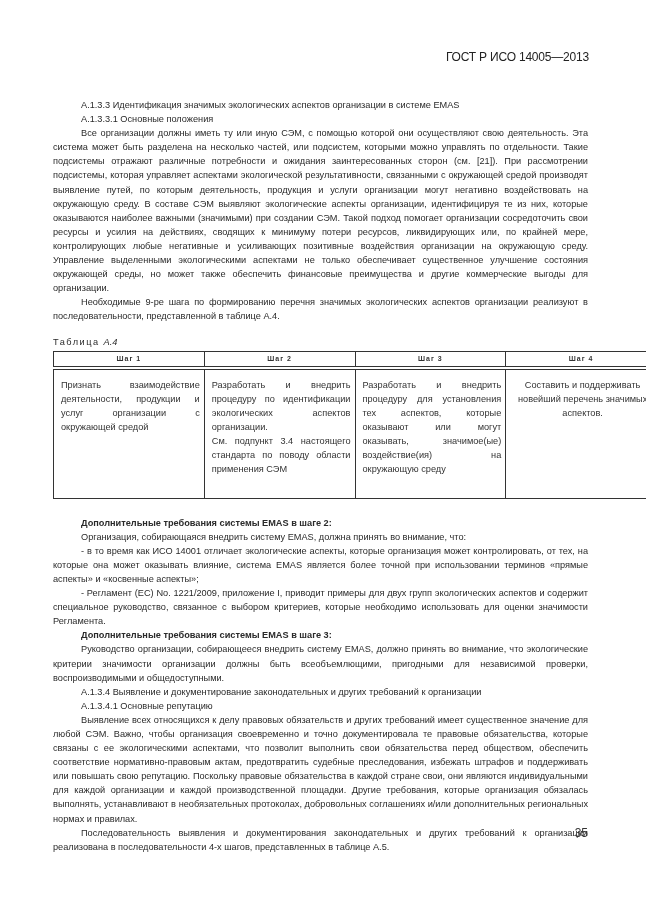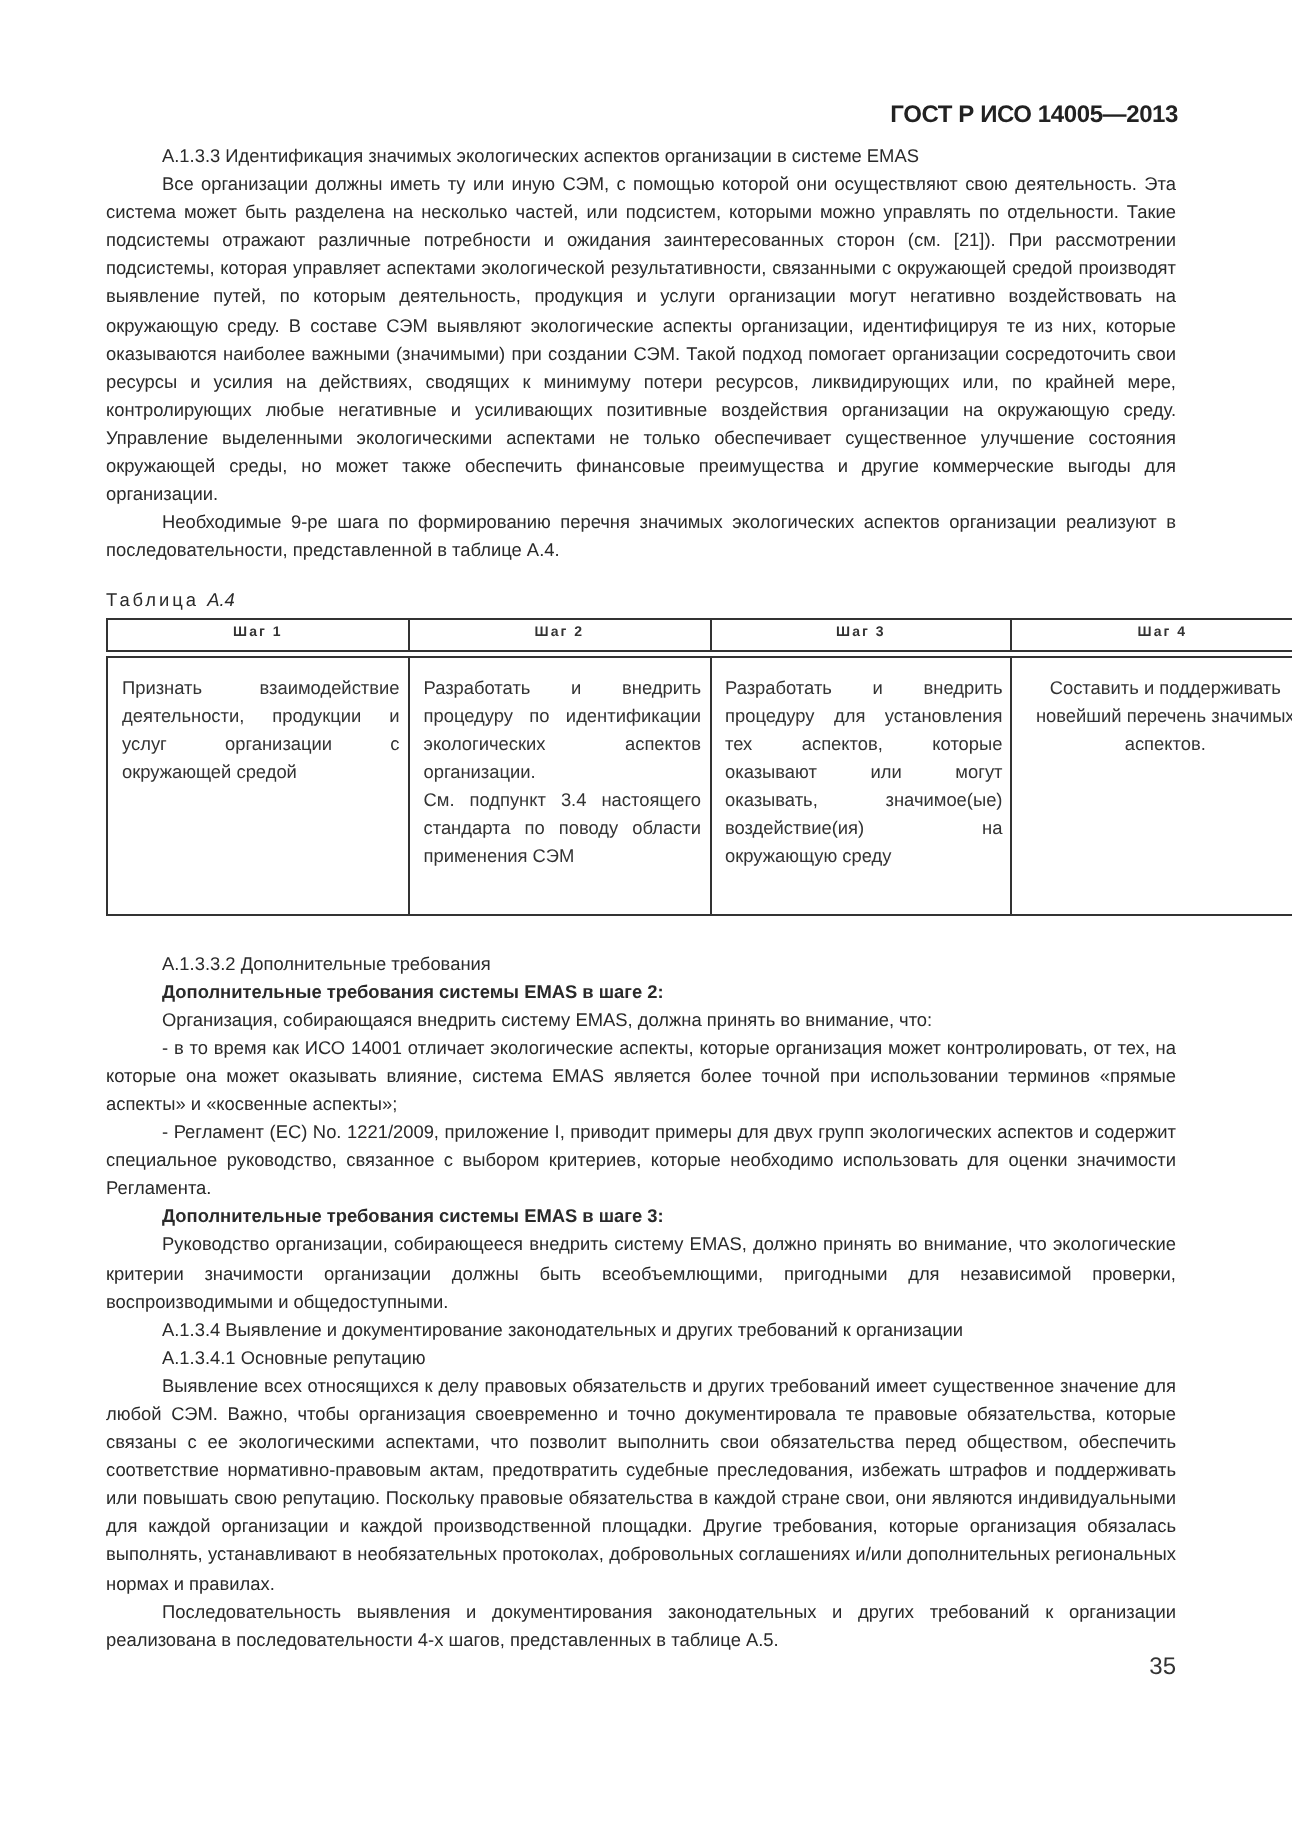--- a/index.html
+++ b/index.html
@@ -1,19 +1,19 @@
 <!DOCTYPE html>
 <html><head>
 <meta charset="utf-8">
 <style>
   html, body { margin: 0; padding: 0; background: #ffffff; }
   body { width: 646px; height: 913px; position: relative; overflow: hidden;
          font-family: "Liberation Sans", sans-serif; color: #2a2a2a; }
-  .header { position: absolute; top: 50px; right: 57px; font-size: 12px; font-weight: bold; color: #222; letter-spacing: -0.2px; }
-  .content { position: absolute; left: 53px; top: 71px; width: 535px; font-size: 9.2px; line-height: 14.1px; }
+  .header { position: absolute; top: 50px; right: 57px; font-size: 12px; font-weight: normal; color: #222; letter-spacing: -0.2px; }
+  .content { position: absolute; left: 53px; top: 98px; width: 535px; font-size: 9.2px; line-height: 14.1px; }
   .p { margin: 0; text-align: justify; text-indent: 28px; }
   .p.noj { text-align: left; }
   .b { font-weight: bold; }
   .table-caption { margin-top: 11px; letter-spacing: 1.5px; font-size: 9.2px; line-height: 14px; }
   .table-caption .num { letter-spacing: 0; font-style: italic; }
   table.t { border-collapse: collapse; width: 604px; margin-top: 2px; table-layout: fixed; }
   table.t th { border: 1.5px solid #333; border-bottom: 4px double #333; font-size: 7px; font-weight: bold;
                letter-spacing: 1px; height: 13px; padding: 0; text-align: center; color: #333; }
   table.t td { border-left: 1.5px solid #333; border-right: 1.5px solid #333; border-bottom: 1.5px solid #333;
                vertical-align: top; padding: 8px 4px 14px 7px; font-size: 9.2px; line-height: 14.1px; height: 106px;
@@ -21,20 +21,21 @@
   .gap { height: 17px; }
   .page-num { position: absolute; right: 58px; top: 826px; font-size: 12px; color: #333; }
 </style>
 </head>
 <body>
 
 <div class="header">ГОСТ Р ИСО 14005—2013</div>
 
 <div class="content">
   <p class="p noj">А.1.3.3 Идентификация значимых экологических аспектов организации в системе EMAS</p>
+  <p class="p noj">А.1.3.3.1 Основные положения</p>
   <p class="p">Все организации должны иметь ту или иную СЭМ, с помощью которой они осуществляют свою деятельность. Эта система может быть разделена на несколько частей, или подсистем, которыми можно управлять по отдельности. Такие подсистемы отражают различные потребности и ожидания заинтересованных сторон (см. [21]). При рассмотрении подсистемы, которая управляет аспектами экологической результативности, связанными с окружающей средой производят выявление путей, по которым деятельность, продукция и услуги организации могут негативно воздействовать на окружающую среду. В составе СЭМ выявляют экологические аспекты организации, идентифицируя те из них, которые оказываются наиболее важными (значимыми) при создании СЭМ. Такой подход помогает организации сосредоточить свои ресурсы и усилия на действиях, сводящих к минимуму потери ресурсов, ликвидирующих или, по крайней мере, контролирующих любые негативные и усиливающих позитивные воздействия организации на окружающую среду. Управление выделенными экологическими аспектами не только обеспечивает существенное улучшение состояния окружающей среды, но может также обеспечить финансовые преимущества и другие коммерческие выгоды для организации.</p>
   <p class="p">Необходимые 9-ре шага по формированию перечня значимых экологических аспектов организации реализуют в последовательности, представленной в таблице А.4.</p>
 
   <div class="table-caption">
     <span>Таблица</span>
     <span class="num">А.4</span>
   </div>
   <table class="t">
     <thead>
       <tr>
@@ -51,21 +52,20 @@
           <div>Разработать и внедрить процедуру по идентификации экологических аспектов организации.</div>
           <div>См. подпункт 3.4 настоящего стандарта по поводу области применения СЭМ</div>
         </td>
         <td>Разработать и внедрить процедуру для установления тех аспектов, которые оказывают или могут оказывать, значимое(ые) воздействие(ия) на окружающую среду</td>
         <td style="text-align:center">Составить и поддерживать новейший перечень значимых аспектов.</td>
       </tr>
     </tbody>
   </table>
   <div class="gap"></div>
 
-  <p class="p noj">А.1.3.3.2 Дополнительные требования</p>
   <p class="p noj b">Дополнительные требования системы EMAS в шаге 2:</p>
   <p class="p">Организация, собирающаяся внедрить систему EMAS, должна принять во внимание, что:</p>
   <p class="p">- в то время как ИСО 14001 отличает экологические аспекты, которые организация может контролировать, от тех, на которые она может оказывать влияние, система EMAS является более точной при использовании терминов «прямые аспекты» и «косвенные аспекты»;</p>
   <p class="p">- Регламент (ЕС) No. 1221/2009, приложение I, приводит примеры для двух групп экологических аспектов и содержит специальное руководство, связанное с выбором критериев, которые необходимо использовать для оценки значимости Регламента.</p>
   <p class="p noj b">Дополнительные требования системы EMAS в шаге 3:</p>
   <p class="p">Руководство организации, собирающееся внедрить систему EMAS, должно принять во внимание, что экологические критерии значимости организации должны быть всеобъемлющими, пригодными для независимой проверки, воспроизводимыми и общедоступными.</p>
 
   <p class="p noj">А.1.3.4 Выявление и документирование законодательных и других требований к организации</p>
   <p class="p noj">А.1.3.4.1 Основные репутацию</p>
   <p class="p">Выявление всех относящихся к делу правовых обязательств и других требований имеет существенное значение для любой СЭМ. Важно, чтобы организация своевременно и точно документировала те правовые обязательства, которые связаны с ее экологическими аспектами, что позволит выполнить свои обязательства перед обществом, обеспечить соответствие нормативно-правовым актам, предотвратить судебные преследования, избежать штрафов и поддерживать или повышать свою репутацию. Поскольку правовые обязательства в каждой стране свои, они являются индивидуальными для каждой организации и каждой производственной площадки. Другие требования, которые организация обязалась выполнять, устанавливают в необязательных протоколах, добровольных соглашениях и/или дополнительных региональных нормах и правилах.</p>

